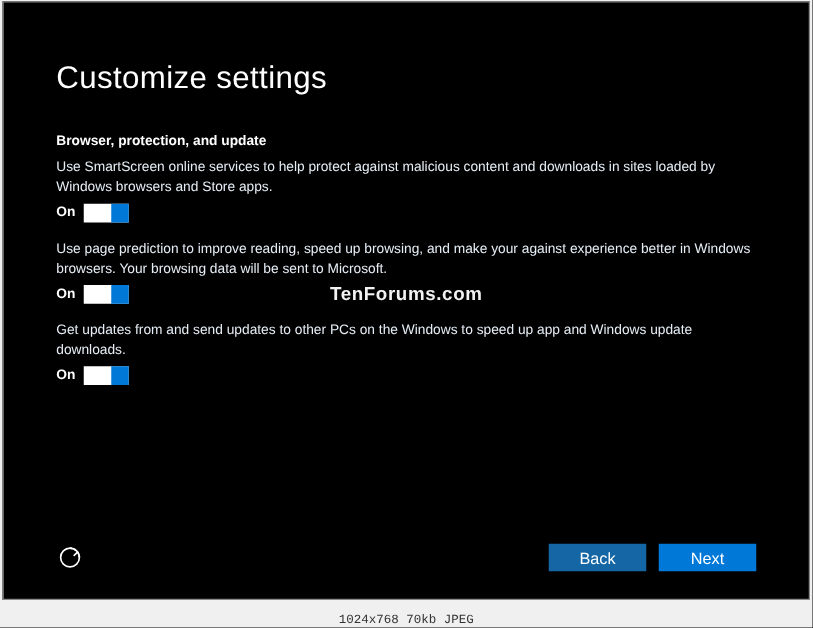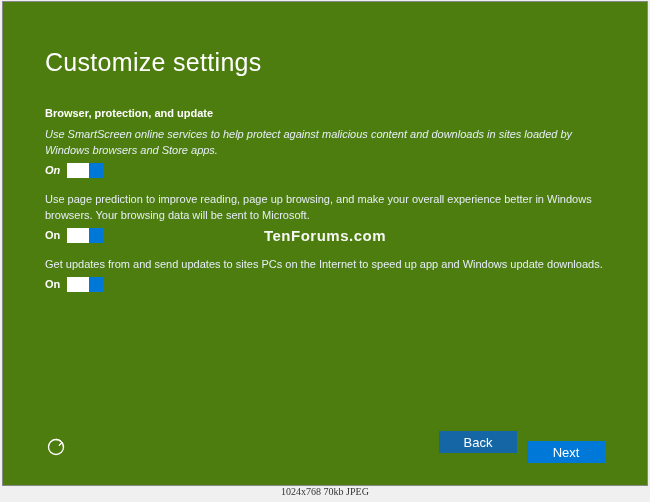--- a/index.html
+++ b/index.html
@@ -8,21 +8,21 @@
       height: 502px;
       background: #f0f0f0;
       font-family: "Segoe UI", Tahoma, sans-serif;
       display: flex;
       flex-direction: column;
       align-items: center;
     }
     .screen {
       width: 646px;
       height: 485px;
-      background: #4d7c0f;
+      background: #000000;
       color: #fff;
       position: relative;
       border: 1px solid #888;
       margin-top: 1px;
     }
     .content {
       padding: 46px 42px 0 42px;
     }
     .title {
       font-size: 25px;
@@ -38,21 +38,21 @@
     }
     .setting-desc {
       font-size: 11px;
       line-height: 1.45;
       color: #e6eef6;
       font-weight: 400;
     }
     .setting-block {
       margin-top: 14px;
     }
-    .setting-block.first { margin-top: 0; font-style: italic; }
+    .setting-block.first { margin-top: 0; }
     .toggle-row {
       display: flex;
       align-items: center;
       margin-top: 4px;
     }
     .toggle-label {
       font-size: 11px;
       font-weight: 600;
       min-width: 22px;
     }
@@ -110,26 +110,26 @@
       height: 22px;
       font-size: 13px;
       color: #fff;
       border: none;
       cursor: pointer;
       display: flex;
       align-items: center;
       justify-content: center;
     }
     .btn-back { background: #1566a4; }
-    .btn-next { background: #0078d7; margin-top: 10px; }
+    .btn-next { background: #0078d7; }
     .meta-bar {
       font-size: 10px;
       color: #333;
-      padding-top: 0;
-      font-family: Liberation Serif, serif;
+      padding-top: 11px;
+      font-family: Liberation Mono, monospace;
     }
   </style>
 </head>
 <body>
 
 <div class="screen">
   <div class="content">
     <h1 class="title">Customize settings</h1>
     <div class="section-heading">Browser, protection, and update</div>
 
@@ -137,31 +137,31 @@
       <div class="setting-desc">Use SmartScreen online services to help protect against malicious content and downloads in sites loaded by Windows browsers and Store apps.</div>
       <div class="toggle-row">
         <span class="toggle-label">On</span>
         <div class="toggle">
           <div class="toggle-knob"></div>
         </div>
       </div>
     </div>
 
     <div class="setting-block">
-      <div class="setting-desc">Use page prediction to improve reading, page up browsing, and make your overall experience better in Windows browsers. Your browsing data will be sent to Microsoft.</div>
+      <div class="setting-desc">Use page prediction to improve reading, speed up browsing, and make your against experience better in Windows browsers. Your browsing data will be sent to Microsoft.</div>
       <div class="toggle-row">
         <span class="toggle-label">On</span>
         <div class="toggle">
           <div class="toggle-knob"></div>
         </div>
       </div>
     </div>
 
     <div class="setting-block">
-      <div class="setting-desc">Get updates from and send updates to sites PCs on the Internet to speed up app and Windows update downloads.</div>
+      <div class="setting-desc">Get updates from and send updates to other PCs on the Windows to speed up app and Windows update downloads.</div>
       <div class="toggle-row">
         <span class="toggle-label">On</span>
         <div class="toggle">
           <div class="toggle-knob"></div>
         </div>
       </div>
     </div>
   </div>
 
   <div class="watermark">TenForums.com</div>

